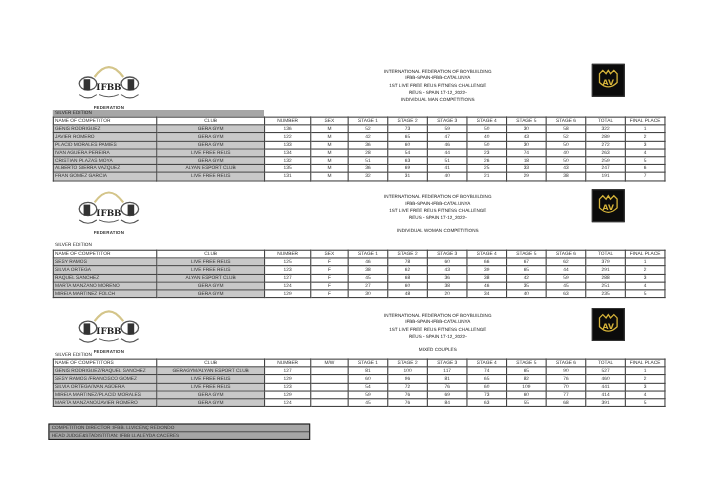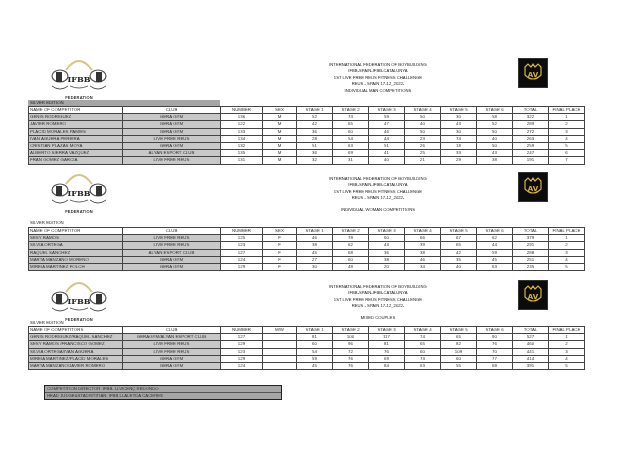--- a/index.html
+++ b/index.html
@@ -1,17 +1,17 @@
 <!DOCTYPE html>
 <html><head>
 <meta charset="utf-8">
 <style>
   html, body { margin: 0; padding: 0; background: #ffffff; }
   body { width: 640px; height: 452px; position: relative; overflow: hidden; font-family: "Liberation Sans", sans-serif; color: #333; }
-  .section { position: absolute; left: 28px; width: 556px; }
+  .section { position: absolute; left: 48px; width: 556px; }
   .logo-ifbb { position: absolute; left: 18px; width: 66px; height: 46px; }
   .logo-ifbb svg { width: 66px; height: 38px; display: block; }
   .logo-ifbb .fed { font-size: 4px; font-weight: bold; text-align: center; margin-top: 1px; letter-spacing: 0.2px; }
   .header-text { position: absolute; left: 270px; width: 160px; text-align: center; font-size: 4.2px; line-height: 6.4px; color: #222; }
   .logo-av { position: absolute; left: 490px; width: 28px; height: 28px; background: #0b0b0b; border: 1px solid #333; display: flex; align-items: center; justify-content: center; }
   .logo-av svg { width: 22px; height: 22px; }
   .edition { position: absolute; left: 0; width: 192px; height: 6px; background: #a6a6a6; font-size: 4.3px; line-height: 6px; padding-left: 2px; box-sizing: border-box; color: #222; }
   table.results { position: absolute; left: 0; border-collapse: collapse; table-layout: fixed; width: 556px; font-size: 4.4px; }
   table.results td { border: 0.6px solid #444; height: 6.2px; padding: 0 1px; line-height: 6px; white-space: nowrap; overflow: hidden; text-align: center; }
   table.results tr.hdr td { background: #fff; }

